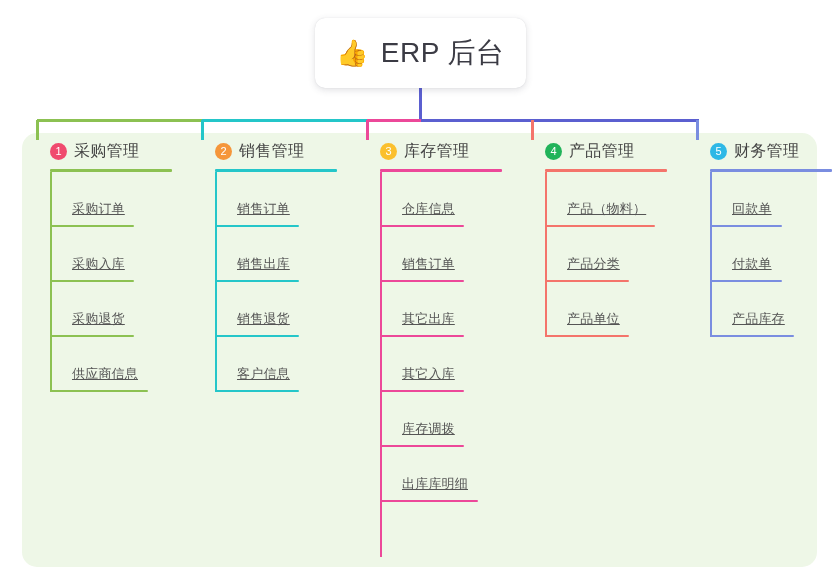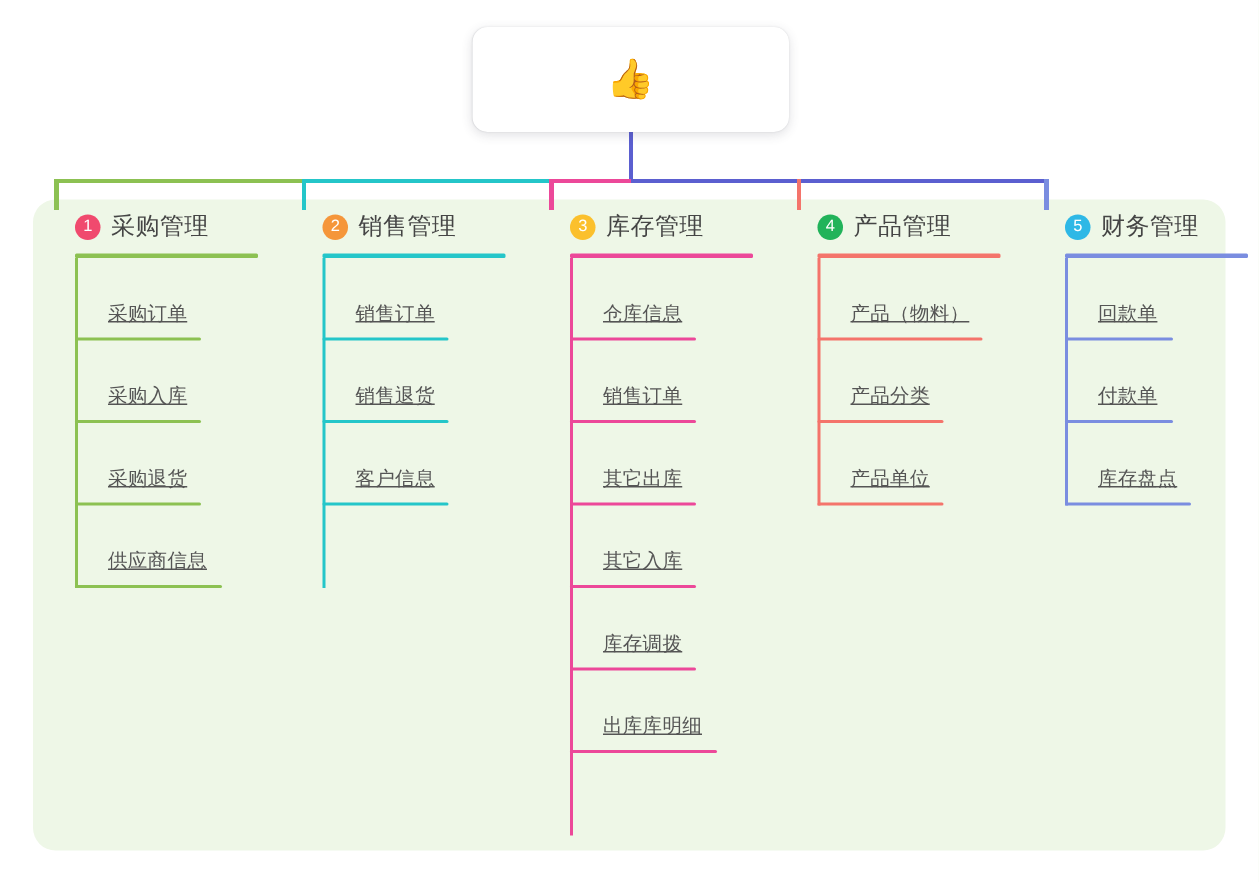--- a/index.html
+++ b/index.html
@@ -152,20 +152,21 @@
     <line x1="37.5" y1="119.5" x2="37.5" y2="140" stroke="#8cc152" stroke-width="3" shape-rendering="crispEdges"></line>
     <line x1="202.5" y1="119.5" x2="202.5" y2="140" stroke="#24c6c9" stroke-width="3" shape-rendering="crispEdges"></line>
     <line x1="367.5" y1="119.5" x2="367.5" y2="140" stroke="#ec4899" stroke-width="3" shape-rendering="crispEdges"></line>
     <line x1="532.5" y1="119.5" x2="532.5" y2="140" stroke="#f4746b" stroke-width="3" shape-rendering="crispEdges"></line>
     <line x1="697.5" y1="119.5" x2="697.5" y2="140" stroke="#7a8de0" stroke-width="3" shape-rendering="crispEdges"></line>
   </svg>
 
 <div id="root-card">
   <div class="root-inner">
     <span class="root-emoji">👍</span>
+    <span class="root-title">ERP 后台</span>
   </div>
 </div>
 
 <div id="columns">
     <div class="column" style="left: 14px;">
       <div class="col-head">
         <span class="col-badge" style="background: rgb(240, 74, 110);">1</span>
         <span class="col-title">采购管理</span>
       </div>
       <div class="col-rule" style="width: 122px; background: rgb(140, 193, 82);"></div>
@@ -195,20 +196,24 @@
         <span class="col-title">销售管理</span>
       </div>
       <div class="col-rule" style="width: 122px; background: rgb(36, 198, 201);"></div>
       <div class="col-body">
         <div class="col-spine" style="background: rgb(36, 198, 201); height: 220px;"></div>
         <div class="leaf">
           <span class="leaf-label">销售订单</span>
           <div class="leaf-rule" style="width: 84px; background: rgb(36, 198, 201);"></div>
         </div>
         <div class="leaf">
+          <span class="leaf-label">销售出库</span>
+          <div class="leaf-rule" style="width: 84px; background: rgb(36, 198, 201);"></div>
+        </div>
+        <div class="leaf">
           <span class="leaf-label">销售退货</span>
           <div class="leaf-rule" style="width: 84px; background: rgb(36, 198, 201);"></div>
         </div>
         <div class="leaf">
           <span class="leaf-label">客户信息</span>
           <div class="leaf-rule" style="width: 84px; background: rgb(36, 198, 201);"></div>
         </div>
       </div>
     </div>
     <div class="column" style="left: 344px;">
@@ -277,18 +282,18 @@
         <div class="col-spine" style="background: rgb(122, 141, 224); height: 165px;"></div>
         <div class="leaf">
           <span class="leaf-label">回款单</span>
           <div class="leaf-rule" style="width: 72px; background: rgb(122, 141, 224);"></div>
         </div>
         <div class="leaf">
           <span class="leaf-label">付款单</span>
           <div class="leaf-rule" style="width: 72px; background: rgb(122, 141, 224);"></div>
         </div>
         <div class="leaf">
-          <span class="leaf-label">库存盘点</span>
+          <span class="leaf-label">产品库存</span>
           <div class="leaf-rule" style="width: 84px; background: rgb(122, 141, 224);"></div>
         </div>
       </div>
     </div>
   </div>
 
 </body></html>

